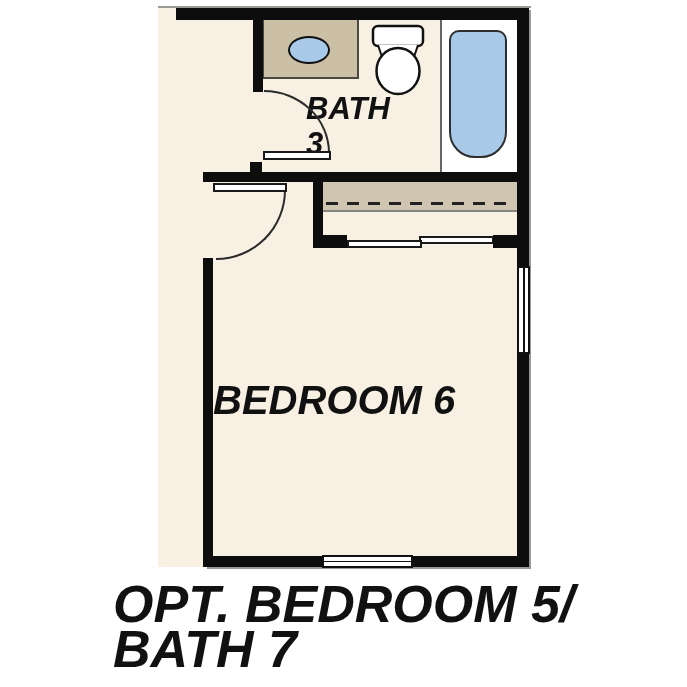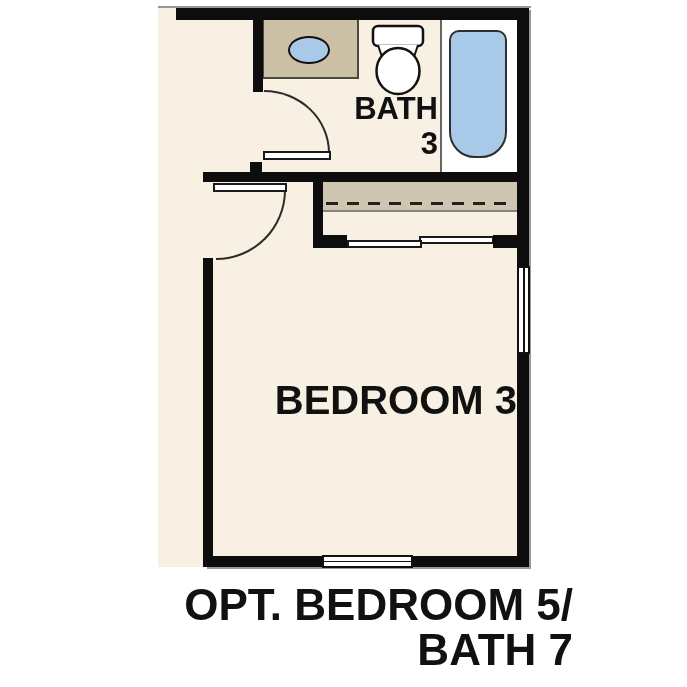--- a/index.html
+++ b/index.html
@@ -5,21 +5,21 @@
   :root{
     --floor:#F7F0E3; --wall:#0D0D0D; --cabinet-tan:#CBC0A5; --closet-tan:#CFC5B1;
     --fixture-blue:#A9C9E9; --line-gray:#9A9A94; --text:#111111;
   }
   html,body{margin:0;padding:0;background:#fff;}
   .canvas{position:relative;width:687px;height:687px;background:#fff;overflow:hidden;
           font-family:"Liberation Sans", sans-serif;}
   .abs{position:absolute;box-sizing:border-box;}
   .wall{background:var(--wall);}
   .floor{background:var(--floor);}
-  .label{color:var(--text);font-weight:bold;text-align:right;white-space:nowrap;}
+  .label{color:var(--text);font-weight:bold;text-align:left;white-space:nowrap;font-style:italic;}
   .door-panel{background:#fff;border:2px solid #1a1a1a;}
   .arc-tr{border-top:2px solid #2b2b2b;border-right:2px solid #2b2b2b;
           border-top-right-radius:100% 100%;}
   .arc-br{border-bottom:2px solid #2b2b2b;border-right:2px solid #2b2b2b;
           border-bottom-right-radius:100% 100%;}
   .window{background:#fff;border:2px solid #111;}
   .grayline{background:var(--line-gray);}
 </style>
 </head>
 <body>
@@ -63,21 +63,21 @@
   <div class="abs" style="left:326px;top:202px;width:189px;height:3px;
               background:repeating-linear-gradient(90deg,#222 0 12px,transparent 12px 21px);"></div>
   <div class="abs" style="left:323px;top:210px;width:194px;height:2px;background:#85857f;"></div>
 
   <div class="abs door-panel" style="left:419px;top:236px;width:75px;height:8px;"></div>
   <div class="abs door-panel" style="left:347px;top:240px;width:75px;height:8px;"></div>
 
   <div class="abs arc-br" style="left:216px;top:190px;width:70px;height:70px;"></div>
   <div class="abs door-panel" style="left:213px;top:183px;width:74px;height:9px;"></div>
 
-  <div class="abs label" style="left:213px;top:378px;width:304px;font-size:40px;line-height:44px;">BEDROOM 3</div>
+  <div class="abs label" style="left:213px;top:378px;width:304px;font-size:40px;line-height:44px;">BEDROOM 6</div>
 
   <div class="abs wall" style="left:176px;top:8px;width:353px;height:12px;"></div>
   <div class="abs wall" style="left:517px;top:8px;width:12px;height:259px;"></div>
   <div class="abs wall" style="left:517px;top:353px;width:12px;height:214px;"></div>
   <div class="abs wall" style="left:203px;top:556px;width:121px;height:11px;"></div>
   <div class="abs wall" style="left:412px;top:556px;width:117px;height:11px;"></div>
   <div class="abs wall" style="left:203px;top:258px;width:10px;height:309px;"></div>
   <div class="abs wall" style="left:253px;top:18px;width:10px;height:74px;"></div>
   <div class="abs wall" style="left:250px;top:162px;width:12px;height:12px;"></div>
   <div class="abs wall" style="left:203px;top:172px;width:316px;height:10px;"></div>
@@ -85,18 +85,18 @@
   <div class="abs wall" style="left:313px;top:235px;width:34px;height:13px;"></div>
   <div class="abs wall" style="left:493px;top:235px;width:26px;height:13px;"></div>
 
   <div class="abs window" style="left:517px;top:266px;width:13px;height:88px;">
     <div class="abs" style="left:4px;top:0;width:1.5px;height:84px;background:#111;"></div>
   </div>
   <div class="abs window" style="left:322px;top:555px;width:91px;height:13px;">
     <div class="abs" style="left:0;top:3.5px;width:87px;height:1.5px;background:#111;"></div>
   </div>
 
-  <div class="abs label" style="left:113px;top:582px;width:460px;font-size:44px;line-height:45px;">
+  <div class="abs label" style="left:113px;top:582px;width:460px;font-size:52px;line-height:45px;">
     <div>OPT. BEDROOM 5/</div>
     <div>BATH 7</div>
   </div>
 
 </div>
 
 </body></html>

